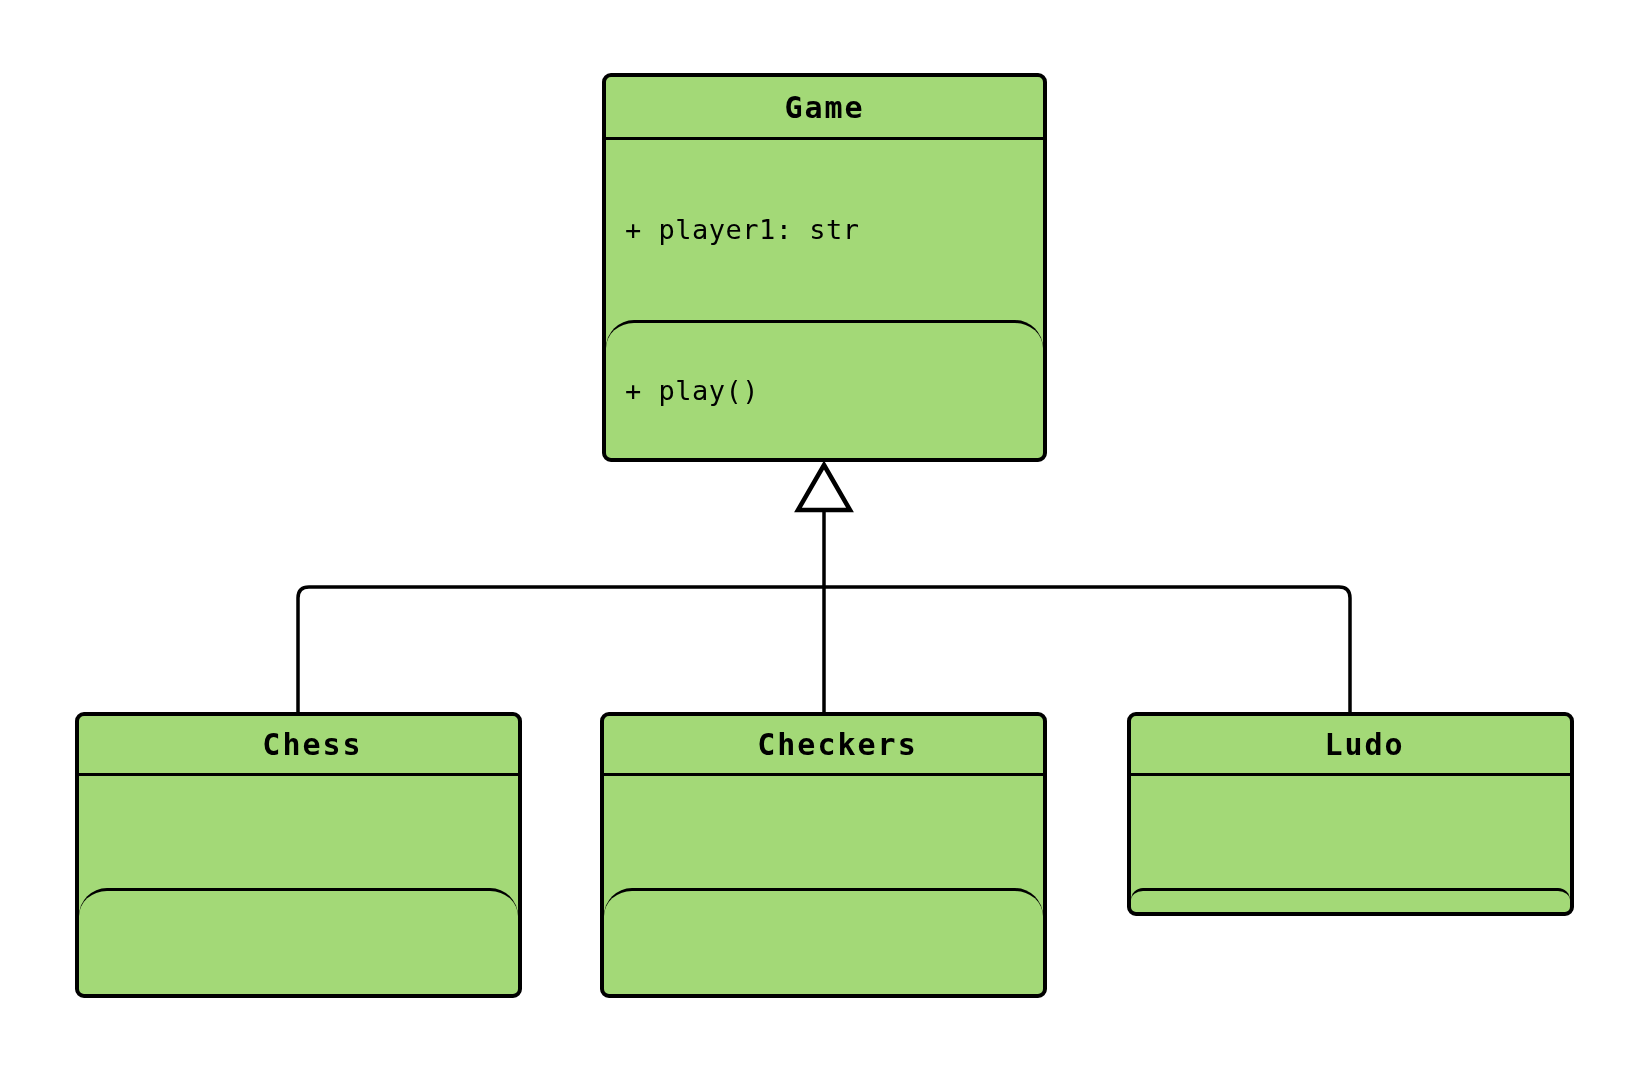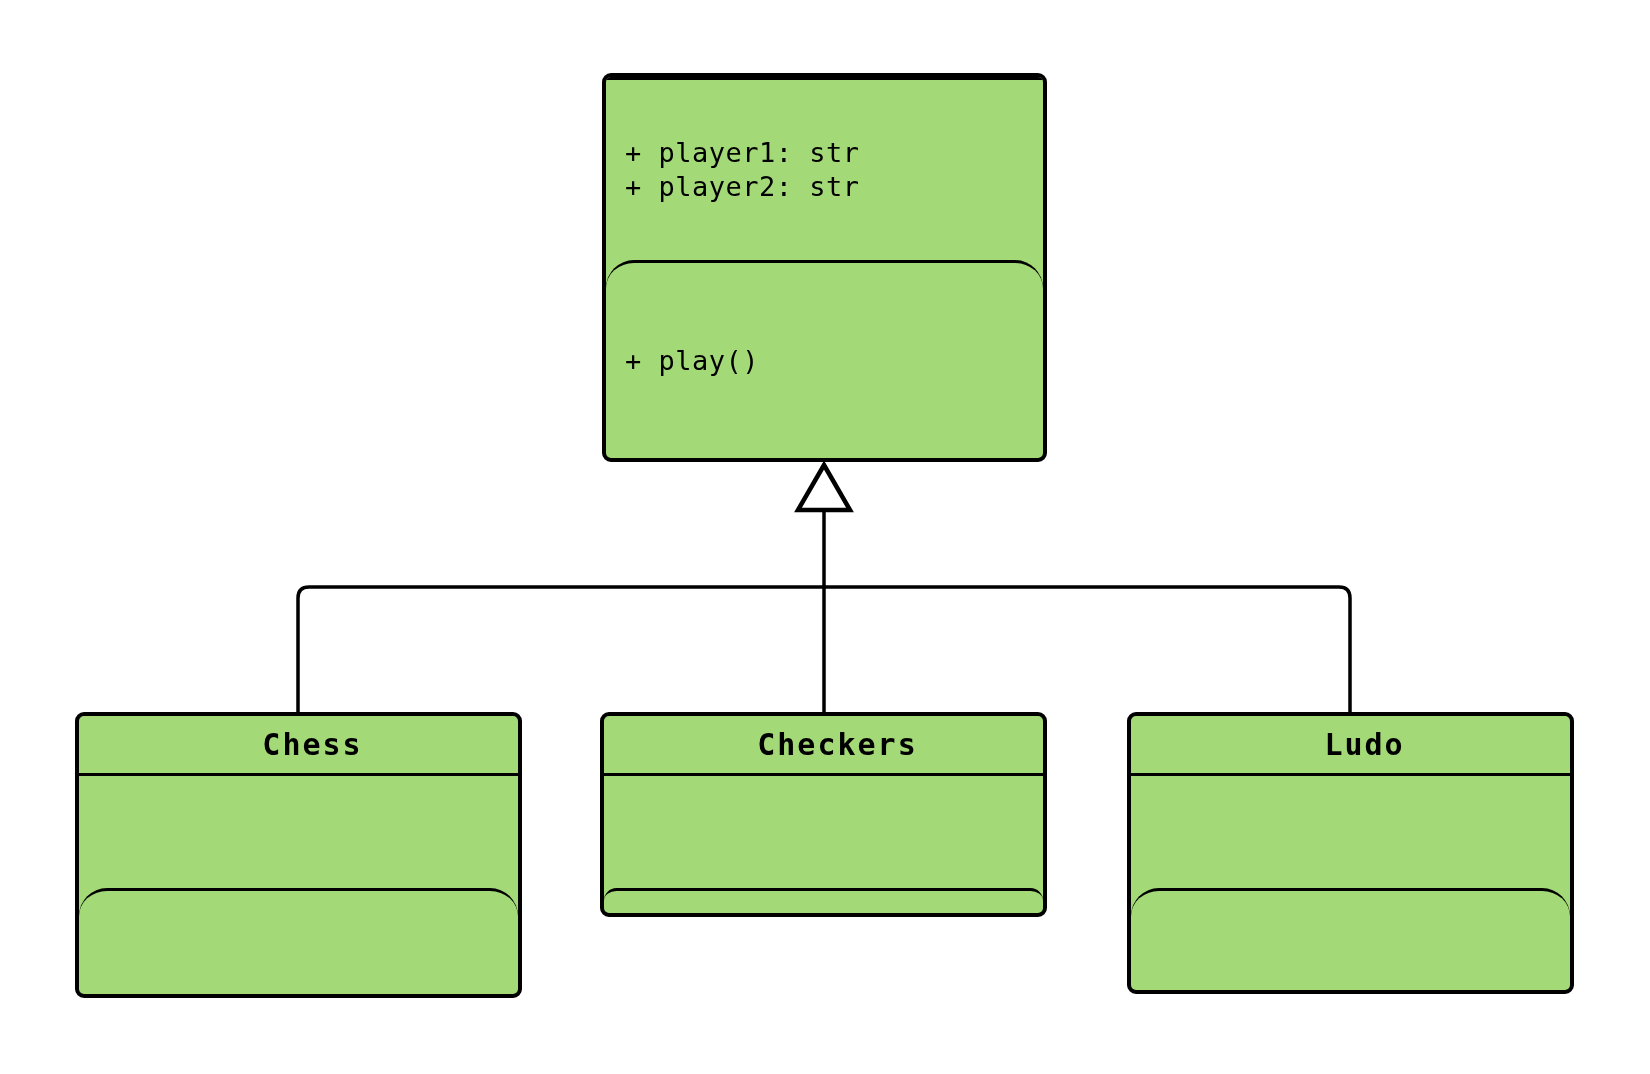--- a/index.html
+++ b/index.html
@@ -65,40 +65,40 @@
     letter-spacing: 0.5px;
     line-height: 34px;
     white-space: pre;
   }
   
   .box-game    { left: 602px;  top: 73px;  width: 445px; height: 389px; }
   .box-game    .box-title   { height: 60px; }
   .box-game    .sec-attrs   { height: 180px; }
   
   .box-chess   { left: 75px;   top: 712px; width: 447px; height: 286px; }
-  .box-checkers{ left: 600px;  top: 712px; width: 447px; height: 205px; }
-  .box-ludo    { left: 1127px; top: 712px; width: 447px; height: 282px; }
+  .box-checkers{ left: 600px;  top: 712px; width: 447px; height: 286px; }
+  .box-ludo    { left: 1127px; top: 712px; width: 447px; height: 204px; }
   .child .box-title { height: 57px; margin-left: 28px; }
   .child .sec-attrs { height: 112px; }
 </style>
 </head>
 <body>
 
 <div class="canvas">
 
   <svg class="connectors" viewBox="0 0 1650 1074">
     <path d="M298 712 V598 Q298 587 309 587 H1339 Q1350 587 1350 598 V712"></path>
     <path d="M824 510 V712"></path>
     <path class="arrowhead" d="M824 465 L850 510 H798 Z"></path>
   </svg>
 
   <div class="class-box box-game">
+    <div class="box-title">Game</div>
     <div class="box-section sec-attrs">
       <div class="member">+ player1: str</div>
-      <div class="member">+ player2: str</div>
     </div>
     <div class="box-section grow">
       <div class="member">+ play()</div>
     </div>
   </div>
 
   <div class="class-box child box-chess">
     <div class="box-title">Chess</div>
     <div class="box-section sec-attrs"></div>
     <div class="box-section grow"></div>

